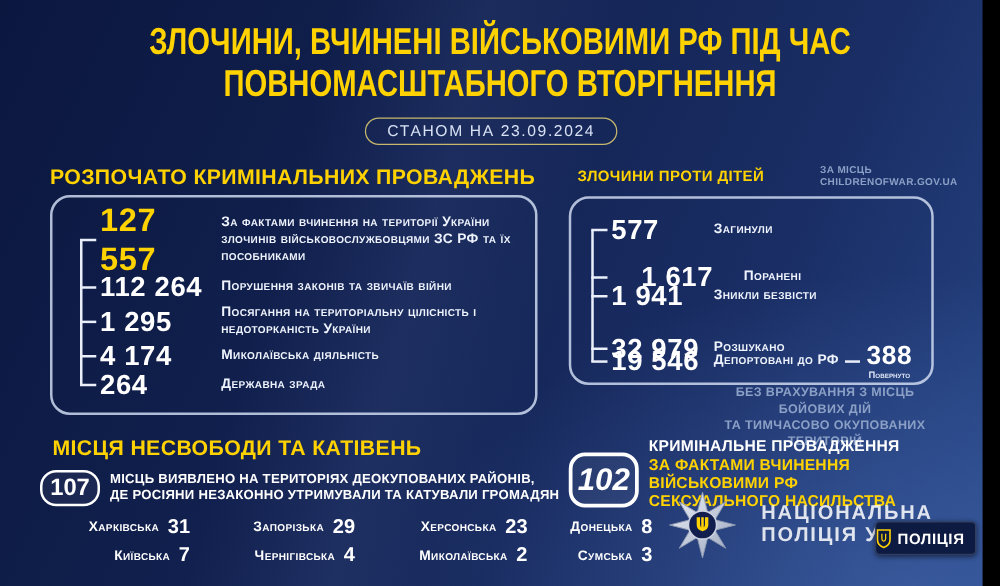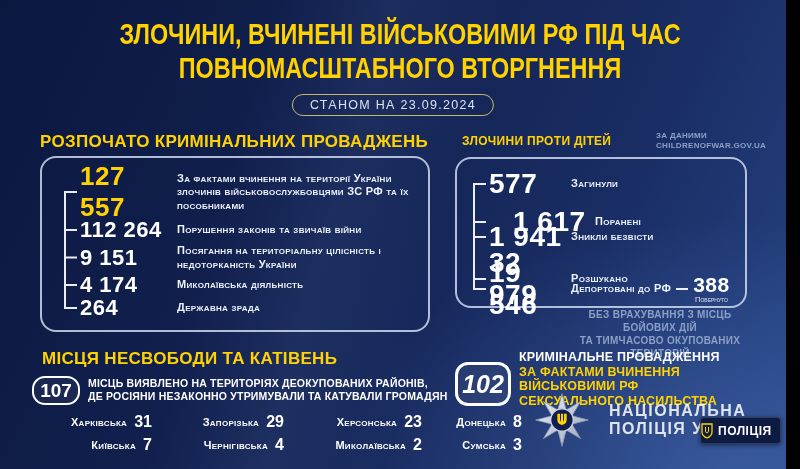--- a/index.html
+++ b/index.html
@@ -19,26 +19,26 @@
     color:#d9e2f4;font-size:12.5px;letter-spacing:1.3px;white-space:nowrap;}
   .sec-h{position:absolute;color:#ffd200;font-weight:bold;font-size:17px;letter-spacing:0.3px;white-space:nowrap;}
   .box{position:absolute;border:2px solid rgba(206,217,240,0.85);border-radius:16px;}
   .vline{position:absolute;width:2px;background:#e9eef9;}
   .srow{position:absolute;display:flex;align-items:center;transform:translateY(-50%);}
   .srow::before{content:'';position:absolute;left:0;top:50%;margin-top:-1px;width:13px;height:2px;background:#e9eef9;}
   .srow{padding-left:16px;}
   .num{font-weight:bold;color:#ffffff;flex-shrink:0;}
   .numL{font-size:22px;width:97px;letter-spacing:0.5px;}
   .numL.big{font-size:26px;color:#ffd200;}
-  .numR{font-size:28px;width:82px;letter-spacing:0.5px;}
+  .numR{font-size:22px;width:82px;letter-spacing:0.5px;}
   .lbl{font-size:11px;line-height:13.5px;color:#eef3fd;font-weight:bold;font-variant:small-caps;letter-spacing:0.3px;}
   .dash{width:12px;height:2px;background:#e9eef9;margin:0 5px;flex-shrink:0;}
   .subcol{display:flex;flex-direction:column;align-items:center;line-height:1;}
   .subval{font-size:21px;font-weight:bold;color:#fff;letter-spacing:0.5px;}
-  .sublbl{font-size:7.5px;color:#dfe6f4;font-variant:small-caps;font-weight:normal;margin-top:1px;}
+  .sublbl{font-size:7.5px;color:#dfe6f4;font-variant:small-caps;font-weight:bold;margin-top:1px;}
   .muted-small{color:#8ba0c6;font-weight:bold;letter-spacing:0.3px;}
   .source{position:absolute;left:656px;top:131px;font-size:8px;line-height:10px;}
   .footnote{position:absolute;left:565px;top:308px;width:190px;text-align:center;font-size:10px;line-height:13px;}
   .badge{position:absolute;display:flex;align-items:center;justify-content:center;
     border:2px solid #fff;border-radius:13px;color:#fff;font-weight:bold;background:rgba(255,255,255,0.05);}
   .b107{left:32px;top:376px;width:44px;height:25px;font-size:19px;}
   .b102{left:455px;top:362px;width:50px;height:38px;font-size:25px;border-width:3px;font-style:italic;}
   .desc107{position:absolute;left:88px;top:377px;font-size:10.5px;line-height:13px;color:#fff;font-weight:bold;letter-spacing:0.2px;white-space:nowrap;}
   .regions{position:absolute;left:40px;top:413px;display:grid;grid-template-columns:112px 124px 130px 92px;column-gap:8px;row-gap:5px;}
   .rcell{display:flex;justify-content:flex-end;align-items:center;gap:7px;}
@@ -74,36 +74,36 @@
 
     <div class="srow" style="left:22px;right:10px;top:34px;">
       <span class="num numL big">127 557</span>
       <span class="lbl">За фактами вчинення на території України злочинів військовослужбовцями ЗС РФ та їх пособниками</span>
     </div>
     <div class="srow" style="left:22px;right:10px;top:72px;">
       <span class="num numL">112 264</span>
       <span class="lbl">Порушення законів та звичаїв війни</span>
     </div>
     <div class="srow" style="left:22px;right:10px;top:99px;">
-      <span class="num numL">9 151</span>
+      <span class="num numL">1 295</span>
       <span class="lbl">Посягання на територіальну цілісність і недоторканість України</span>
     </div>
     <div class="srow" style="left:22px;right:10px;top:127px;">
       <span class="num numL">4 174</span>
       <span class="lbl">Миколаївська діяльність</span>
     </div>
     <div class="srow" style="left:22px;right:10px;top:150px;">
       <span class="num numL">264</span>
       <span class="lbl">Державна зрада</span>
     </div>
   </div>
 
   <div class="sec-h" style="left:462px;top:134px;font-size:12px;">ЗЛОЧИНИ ПРОТИ ДІТЕЙ</div>
   <div class="source muted-small">
-    <div>ЗА ДАНИМИ</div>
+    <div>ЗА МІСЦЬ</div>
     <div>CHILDRENOFWAR.GOV.UA</div>
   </div>
 
   <div class="box" style="left:455px;top:157px;width:288px;height:147px;">
     <div class="vline" style="left:16px;top:25px;height:105px;"></div>
 
     <div class="srow" style="left:16px;right:8px;top:25px;">
       <span class="num numR">577</span>
       <span class="lbl">Загинули</span>
     </div>

